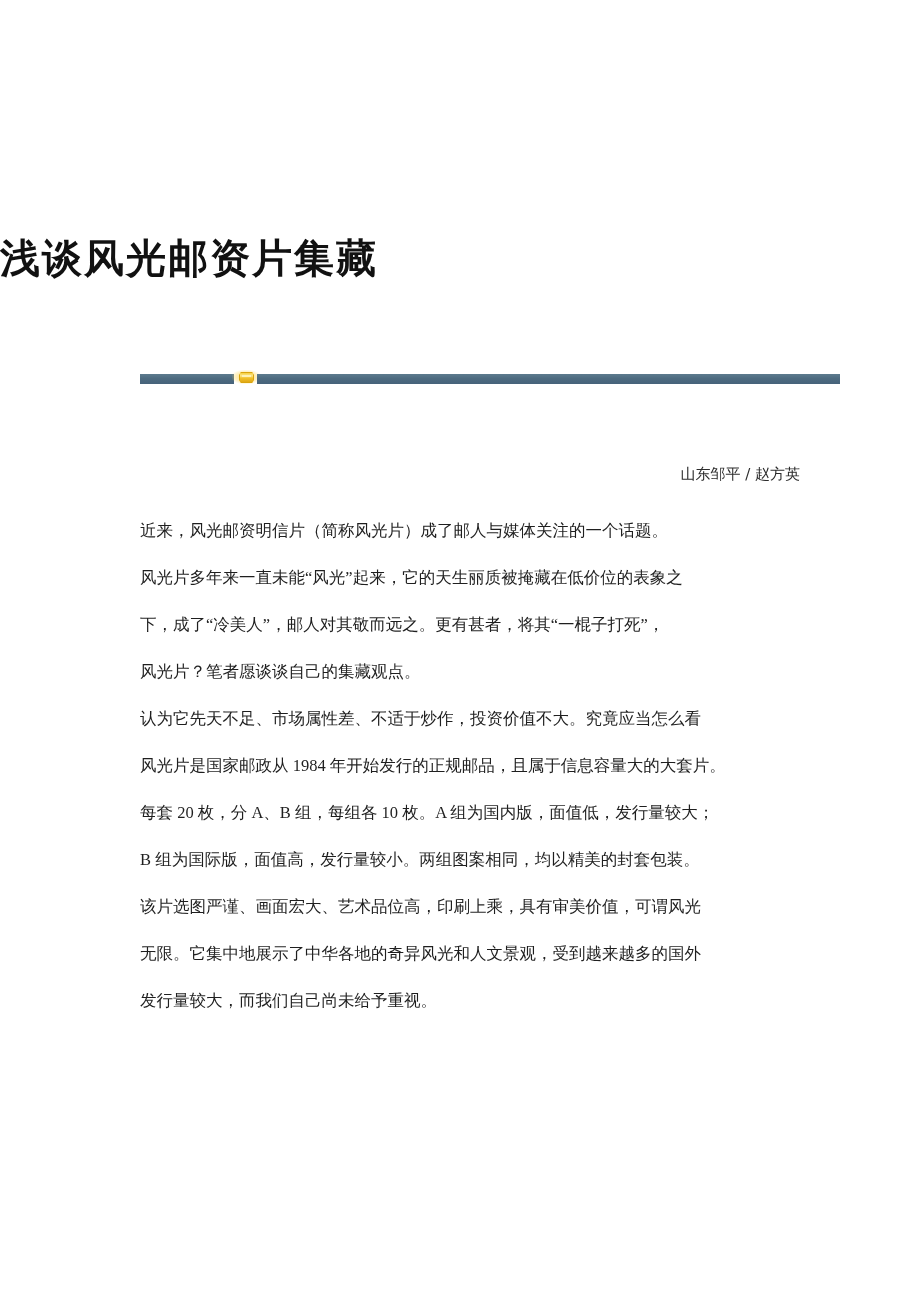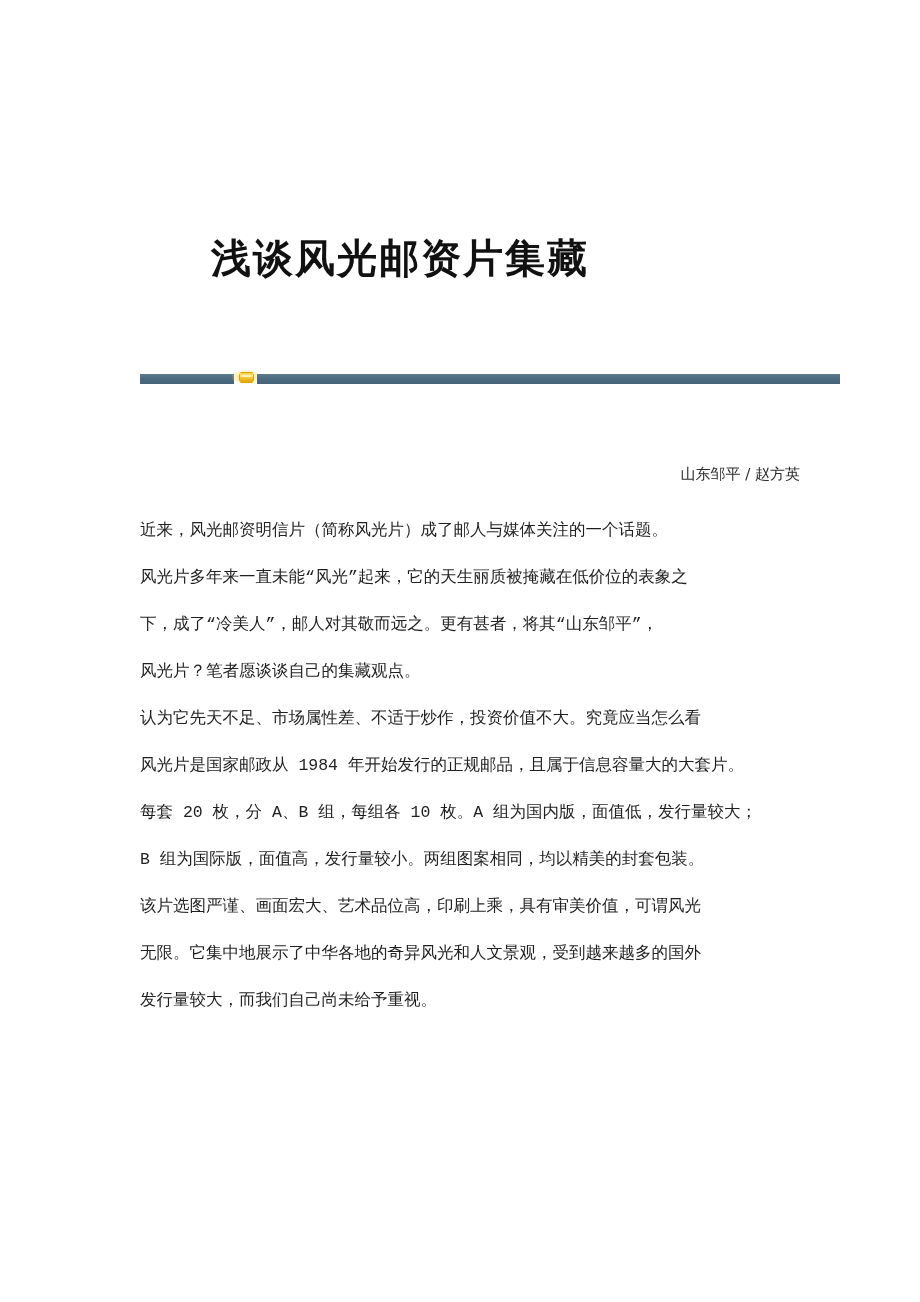--- a/index.html
+++ b/index.html
@@ -23,21 +23,21 @@
     height: 1302px;
     background: #ffffff;
   }
 
   
   .doc-title {
     position: absolute;
     top: 203px;
     left: 0;
     width: 800px;
-    text-align: center;
+    text-align: left;
     font-family: "DejaVu Serif", "Liberation Serif", serif;
     font-size: 40px;
     font-weight: bold;
     letter-spacing: 2px;
     line-height: 56px;
     color: #111111;
     white-space: nowrap;
   }
 
   
@@ -103,21 +103,21 @@
   .byline {
     font-family: "DejaVu Serif", "Liberation Serif", serif;
     font-size: 15px;
     line-height: 24px;
     color: #2b2b2b;
     margin-bottom: 21px;
     white-space: nowrap;
     text-align: right;
   }
   .para {
-    font-family: Liberation Mono, monospace;
+    font-family: Liberation Serif, serif;
     font-size: 16.5px;
     line-height: 47px;
     color: #1f1f1f;
     text-align: justify;
     text-justify: inter-character;
     margin: 0 0 0 0;
   }
   .para + .para {
     margin-top: 0px;
   }
@@ -147,21 +147,21 @@
   <div class="body-block">
 
     <div class="byline">山东邹平 / 赵方英</div>
 
     <p class="para">
       <span class="ln">近来，风光邮资明信片（简称风光片）成了邮人与媒体关注的一个话题。</span>
     </p>
 
     <p class="para">
       <span class="ln">风光片多年来一直未能“风光”起来，它的天生丽质被掩藏在低价位的表象之</span>
-      <span class="ln">下，成了“冷美人”，邮人对其敬而远之。更有甚者，将其“山东邹平”，</span>
+      <span class="ln">下，成了“冷美人”，邮人对其敬而远之。更有甚者，将其“一棍子打死”，</span>
       <span class="ln last">风光片？笔者愿谈谈自己的集藏观点。</span>
       <span class="ln">认为它先天不足、市场属性差、不适于炒作，投资价值不大。究竟应当怎么看</span>
     </p>
 
     <p class="para">
       <span class="ln">风光片是国家邮政从 1984 年开始发行的正规邮品，且属于信息容量大的大套片。</span>
       <span class="ln">每套 20 枚，分 A、B 组，每组各 10 枚。A 组为国内版，面值低，发行量较大；</span>
       <span class="ln">B 组为国际版，面值高，发行量较小。两组图案相同，均以精美的封套包装。</span>
       <span class="ln">该片选图严谨、画面宏大、艺术品位高，印刷上乘，具有审美价值，可谓风光</span>
       <span class="ln">无限。它集中地展示了中华各地的奇异风光和人文景观，受到越来越多的国外</span>

